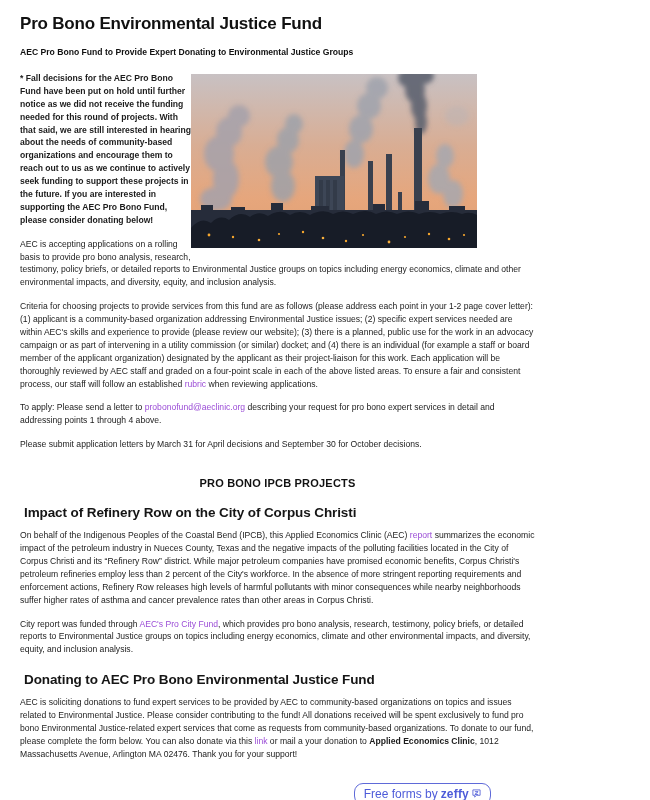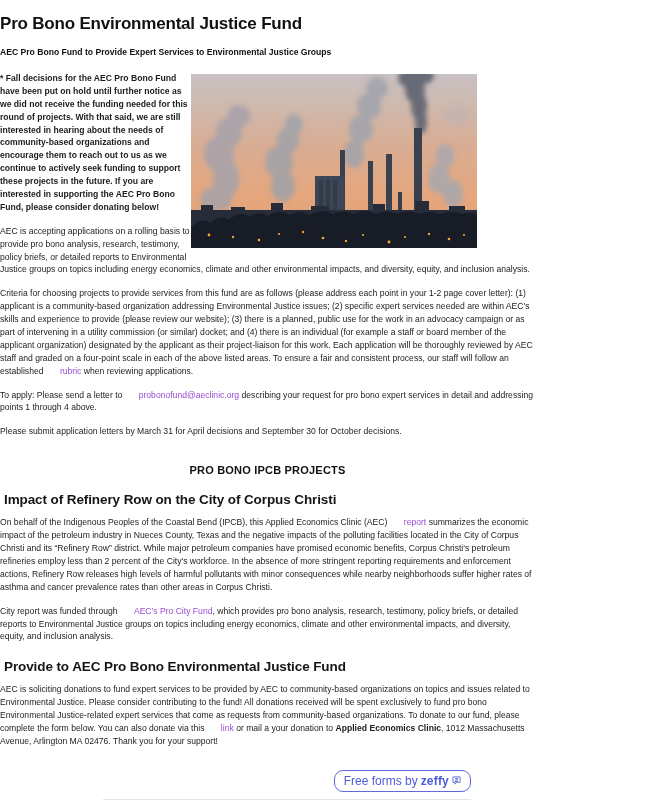--- a/index.html
+++ b/index.html
@@ -3,32 +3,32 @@
 <meta charset="utf-8">
 <style>
   html, body {
     margin: 0; padding: 0;
     background: #ffffff;
     width: 650px;
     font-family: "Liberation Sans", sans-serif;
     color: #1c1c1c;
     -webkit-font-smoothing: antialiased;
   }
-  .page { width: 545px; height: 800px; box-sizing: border-box; padding: 14px 10px 0 0; overflow: hidden; }
+  .page { width: 545px; height: 800px; box-sizing: border-box; padding: 14px 10px 0 20px; overflow: hidden; }
 
   h1.page-title {
     font-size: 17px; font-weight: 700; letter-spacing: -0.2px;
     margin: 0 0 13px 0; color: #111;
   }
   .subtitle { font-size: 8.6px; font-weight: 700; margin: 0 0 15px 0; color: #111; }
 
   p.body { font-size: 8.6px; line-height: 1.5; margin: 0 0 11px 0; }
   p.body.bold { font-weight: 700; }
 
-  a.link { color: var(--link, #9b4dd6); text-decoration: none; cursor: pointer; margin-left: 14px; }
+  a.link { color: var(--link, #9b4dd6); text-decoration: none; cursor: pointer; }
   .org-bold { font-weight: 700; }
 
   
   .photo-wrap { float: right; width: 344px; margin: 2px 0 8px 0; }
   .photo-wrap svg { display: block; width: 286px; height: 174px; }
 
   h3.section-heading {
     clear: both; text-align: center; font-size: 11px; font-weight: 700;
     margin: 26px 0 12px 0; color: #111; letter-spacing: 0.2px;
   }
@@ -56,21 +56,21 @@
   }
   .btn-primary { background: var(--btn-purple, #2a1052); color: #ffffff; border: none; }
   .btn-outline { background: #ffffff; color: var(--btn-purple, #2a1052); border: 1px solid var(--btn-purple, #2a1052); margin-top: 40px; }
 </style>
 </head>
 <body>
 
 <div class="page">
 
   <h1 class="page-title">Pro Bono Environmental Justice Fund</h1>
-  <p class="subtitle">AEC Pro Bono Fund to Provide Expert Services to Environmental Justice Groups</p>
+  <p class="subtitle">AEC Pro Bono Fund to Provide Expert Donating to Environmental Justice Groups</p>
 
   <div class="intro">
     <div class="photo-wrap">
       <svg viewBox="0 0 286 174" xmlns="http://www.w3.org/2000/svg">
         <defs>
           <linearGradient id="sky" x1="0" y1="0" x2="0" y2="1">
             <stop offset="0" stop-color="#c8c1c3"></stop>
             <stop offset="0.42" stop-color="#d9ad93"></stop>
             <stop offset="0.72" stop-color="#e6a67c"></stop>
             <stop offset="1" stop-color="#df9f72"></stop>
@@ -163,21 +163,21 @@
     <p class="body"><span>To apply: Please send a letter to </span><a class="link">probonofund@aeclinic.org</a><span> describing your request for pro bono expert services in detail and addressing points 1 through 4 above.</span></p>
     <p class="body">Please submit application letters by March 31 for April decisions and September 30 for October decisions.</p>
   </div>
 
   <h3 class="section-heading">PRO BONO IPCB PROJECTS</h3>
 
   <h2 class="sub-heading">Impact of Refinery Row on the City of Corpus Christi</h2>
   <p class="body"><span>On behalf of the Indigenous Peoples of the Coastal Bend (IPCB), this Applied Economics Clinic (AEC) </span><a class="link">report</a><span> summarizes the economic impact of the petroleum industry in Nueces County, Texas and the negative impacts of the polluting facilities located in the City of Corpus Christi and its “Refinery Row” district. While major petroleum companies have promised economic benefits, Corpus Christi's petroleum refineries employ less than 2 percent of the City's workforce. In the absence of more stringent reporting requirements and enforcement actions, Refinery Row releases high levels of harmful pollutants with minor consequences while nearby neighborhoods suffer higher rates of asthma and cancer prevalence rates than other areas in Corpus Christi.</span></p>
   <p class="body"><span>City report was funded through </span><a class="link">AEC's Pro City Fund</a><span>, which provides pro bono analysis, research, testimony, policy briefs, or detailed reports to Environmental Justice groups on topics including energy economics, climate and other environmental impacts, and diversity, equity, and inclusion analysis.</span></p>
 
-  <h2 class="sub-heading">Provide to AEC Pro Bono Environmental Justice Fund</h2>
+  <h2 class="sub-heading">Donating to AEC Pro Bono Environmental Justice Fund</h2>
   <p class="body"><span>AEC is soliciting donations to fund expert services to be provided by AEC to community-based organizations on topics and issues related to Environmental Justice. Please consider contributing to the fund! All donations received will be spent exclusively to fund pro bono Environmental Justice-related expert services that come as requests from community-based organizations. To donate to our fund, please complete the form below. You can also donate via this </span><a class="link">link</a><span> or mail a your donation to </span><span class="org-bold">Applied Economics Clinic</span><span>, 1012 Massachusetts Avenue, Arlington MA 02476. Thank you for your support!</span></p>
 
   <div class="form-area">
     <div class="badge-row">
       <div class="zeffy-badge">
         <span>Free forms by </span>
           <span class="brand">zeffy</span>
         <svg viewBox="0 0 10 10">
           <path d="M1,1 h8 v6 h-4 l-2,2 v-2 h-2 Z" fill="none" stroke="#5f6ad8" stroke-width="1"></path>
           <path d="M3.2,3 h3.6 l-3.6,3 h3.6" fill="none" stroke="#4d5bd9" stroke-width="1"></path>

